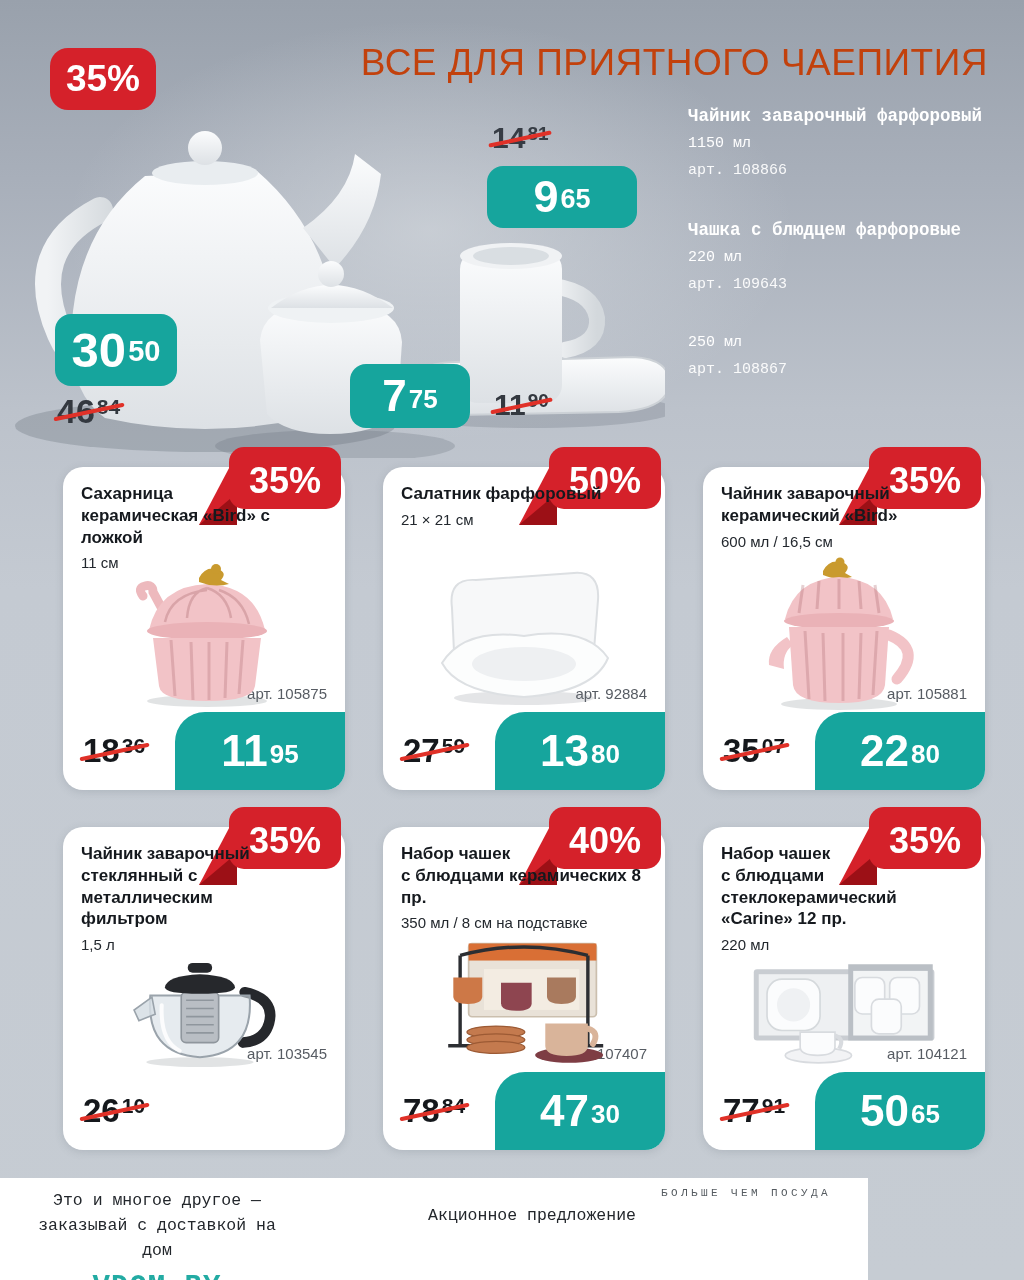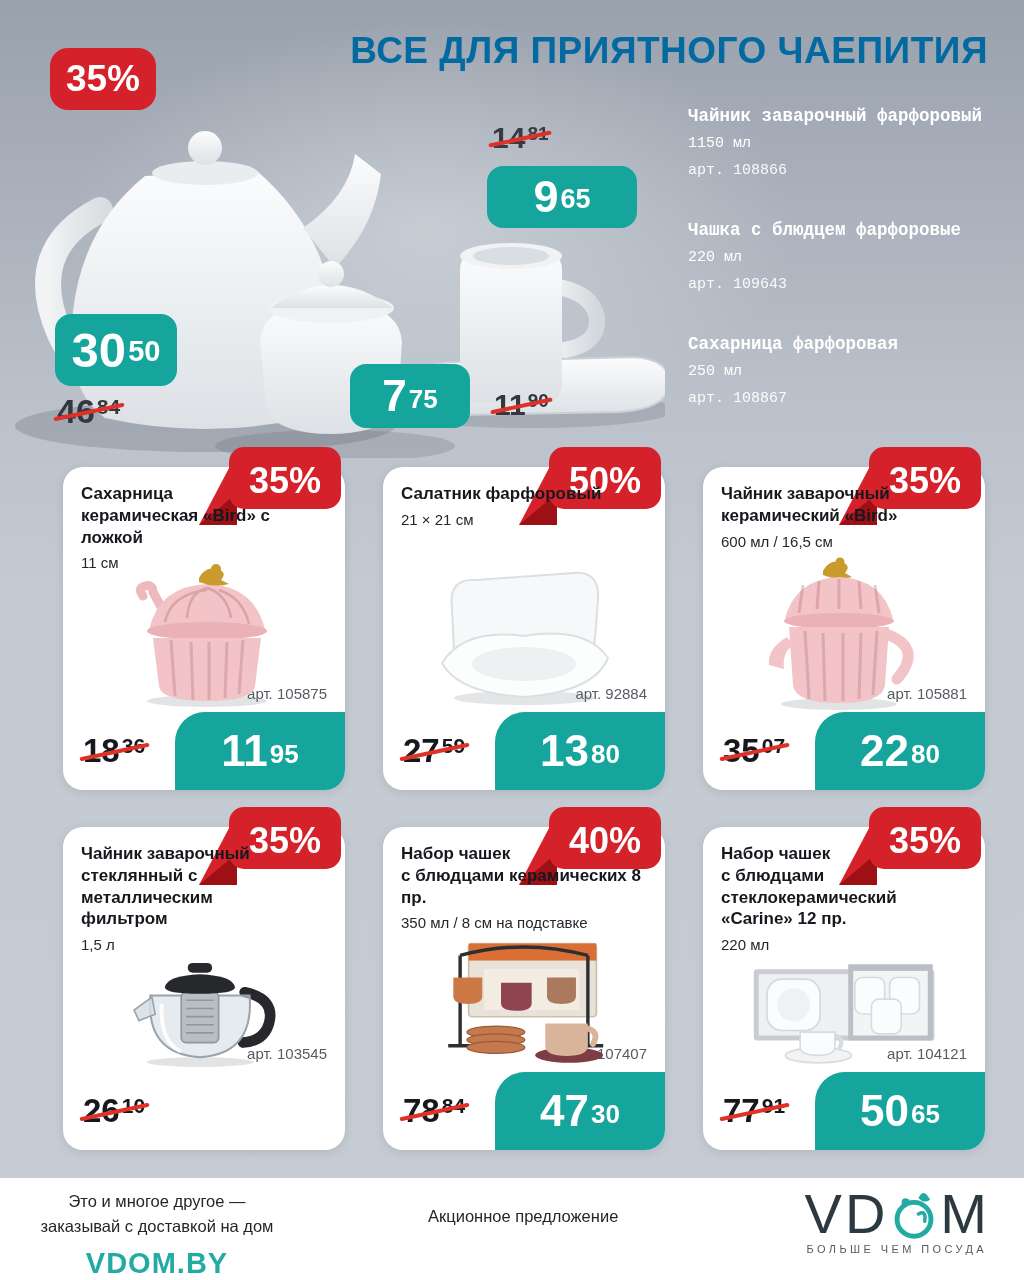--- a/index.html
+++ b/index.html
@@ -8,22 +8,22 @@
     position:relative;
     font-family:"Liberation Sans", sans-serif;
     background:
       radial-gradient(ellipse 520px 300px at 42% 18%, rgba(222,226,230,.55), rgba(222,226,230,0) 70%),
       linear-gradient(180deg, #99a1ac 0%, #a8afba 14%, #bcc2cb 32%, #c4cad2 46%, #c6ccd3 100%);
     overflow:hidden;
   }
 
   
   .hero-title {
-    position:absolute; right:36px; top:30px;
-    font-size:37px; font-weight:bold; color:#0369a1; letter-spacing:.5px;
+    position:absolute; right:36px; top:42px;
+    font-size:37px; font-weight:normal; color:#c2410c; letter-spacing:.5px;
     white-space:nowrap;
   }
   .hero-badge {
     position:absolute; left:50px; top:48px; width:106px; height:62px;
     background:#d5212a; border-radius:18px; color:#fff;
     display:flex; align-items:center; justify-content:center;
     font-size:37px; font-weight:bold;
   }
   .hero-photo { position:absolute; left:5px; top:58px; }
 
@@ -84,21 +84,21 @@
   .new-tag {
     position:absolute; right:0; bottom:0; width:170px; height:78px;
     background:#16a59d; border-radius:30px 0 20px 0; color:#fff; font-weight:bold;
     display:flex; align-items:center; justify-content:center;
   }
   .new-tag .int { font-size:44px; } .new-tag .sup { font-size:26px; }
   .card-old { left:20px; bottom:20px; font-size:33px; color:#15181c; }
   .card-old .sup { font-size:21px; }
 
   
-  .footer { position:absolute; left:0; top:1178px; width:1024px; height:102px; background:#fff; }
+  .footer { position:absolute; left:0; top:1178px; width:868px; height:102px; background:#fff;font-family:Liberation Mono, monospace; }
   .f-left { position:absolute; left:28px; top:11px; width:258px; text-align:center;
             color:#23272c; font-size:16.5px; line-height:1.5; }
   .f-site { font-size:29px; font-weight:bold; color:#23aba3; letter-spacing:1px; margin-top:3px; cursor:pointer; }
   .f-center { position:absolute; left:428px; top:25px; font-size:16.5px; color:#23272c; line-height:1.6; }
   .f-center b { font-weight:bold; }
   .f-right { position:absolute; right:34px; top:8px; text-align:right; }
   .logo-row { display:flex; align-items:center; justify-content:flex-end;
               font-size:56px; color:#2c3940; letter-spacing:3px; line-height:1; }
   .logo-row svg { margin:0 1px; }
   .logo-tagline { font-size:11px; letter-spacing:3.4px; color:#555b60; margin-top:1px; padding-right:3px; }
@@ -168,21 +168,20 @@
     <div class="hero-item-title">Чайник заварочный фарфоровый</div>
     <div class="hero-item-spec">1150 мл</div>
     <div class="hero-item-art">арт. 108866</div>
   </div>
   <div class="hero-item">
     <div class="hero-item-title">Чашка с блюдцем фарфоровые</div>
     <div class="hero-item-spec">220 мл</div>
     <div class="hero-item-art">арт. 109643</div>
   </div>
   <div class="hero-item">
-    <div class="hero-item-title">Сахарница фарфоровая</div>
     <div class="hero-item-spec">250 мл</div>
     <div class="hero-item-art">арт. 108867</div>
   </div>
 </div>
 
 <div class="cards">
 
   <div class="card">
     <svg class="badge" viewBox="0 0 148 84">
       <path d="M4,82 L42,26 L42,82 Z" fill="#9c1016"></path>
@@ -391,25 +390,15 @@
 <div class="footer">
   <div class="f-left">
     <div>Это и многое другое —</div>
     <div>заказывай с доставкой на дом</div>
     <div class="f-site">VDOM.BY</div>
   </div>
   <div class="f-center">
     <div>Акционное предложение</div>
   </div>
   <div class="f-right">
-    <div class="logo-row">
-      <span>VD</span>
-      <svg width="50" height="56" viewBox="0 0 56 60">
-        <circle cx="28" cy="36" r="19" fill="none" stroke="#23aba3" stroke-width="5.5"></circle>
-        <path d="M15,25 Q11,8 23,14 Z" fill="#23aba3"></path>
-        <path d="M33,12 Q39,0 46,14 Q39,19 33,12 Z" fill="#23aba3"></path>
-        <path d="M33,30 q9,-5 7,8" fill="none" stroke="#23aba3" stroke-width="4" stroke-linecap="round"></path>
-      </svg>
-      <span>M</span>
-    </div>
     <div class="logo-tagline">БОЛЬШЕ ЧЕМ ПОСУДА</div>
   </div>
 </div>
 
 </body></html>

